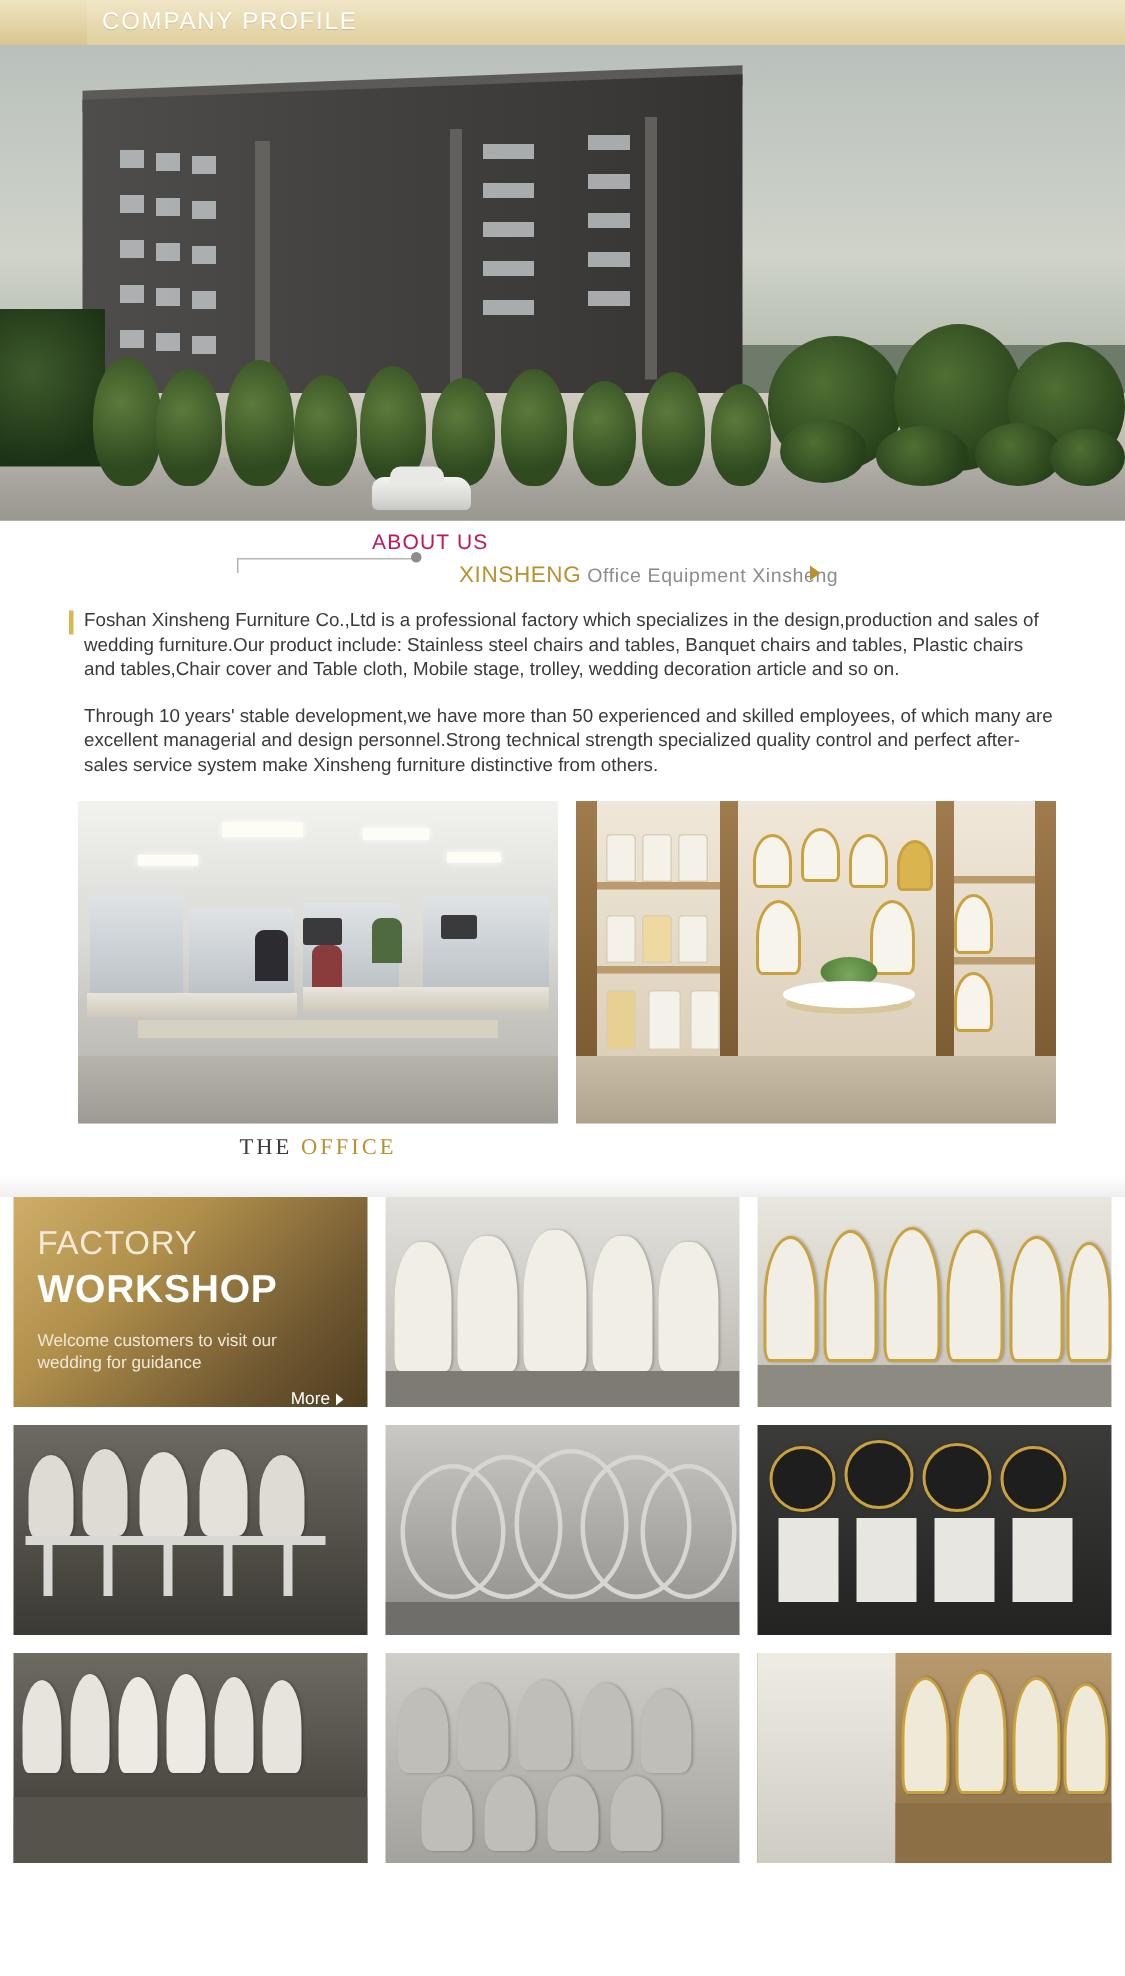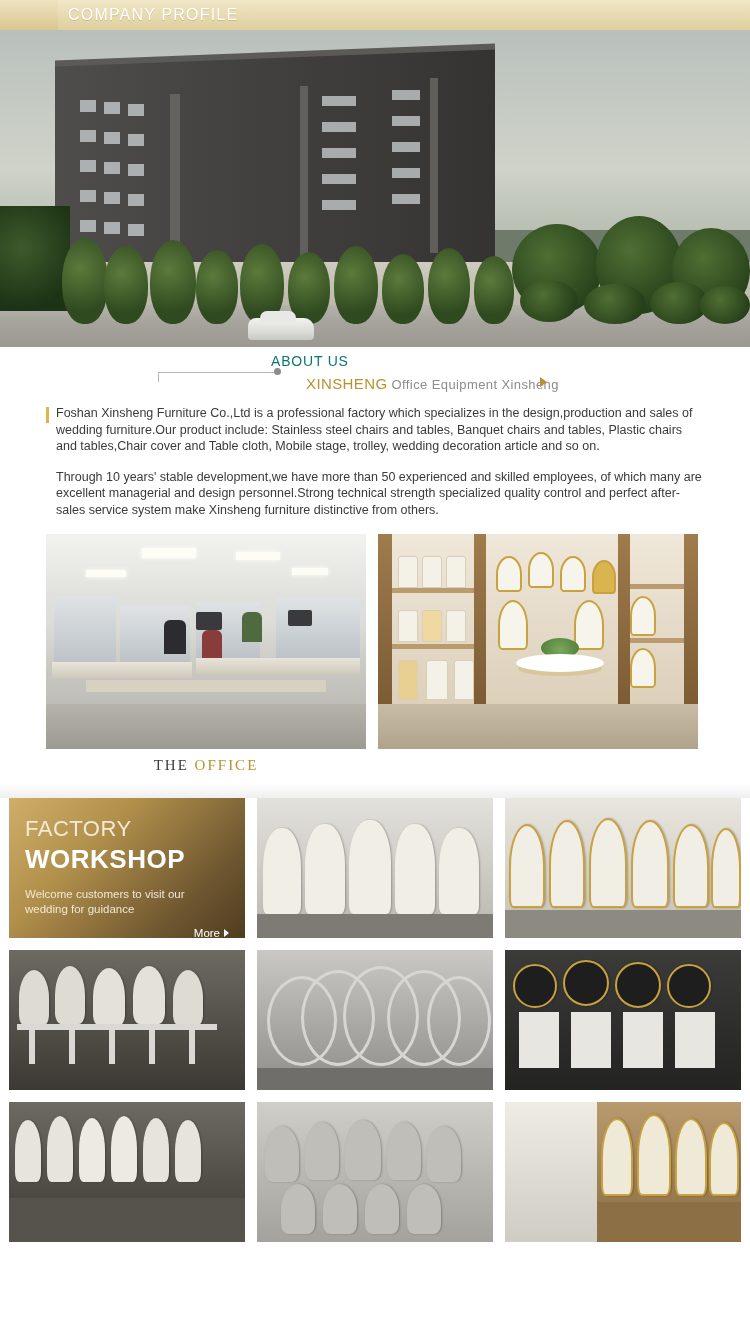--- a/index.html
+++ b/index.html
@@ -127,21 +127,21 @@
   .about-line-v {
     position: absolute;
     left: 158px; top: 19px; width: 1px; height: 10px; background: #b5b5b5;
   }
   .about-dot {
     position: absolute; left: 274px; top: 15px; width: 7px; height: 7px;
     border-radius: 50%; background: #8c8c8c;
   }
   .about-us {
     position: absolute; left: 248px; top: 0px;
-    font-size: 14px; color: #0f766e; letter-spacing: .8px; margin-left: 23px;
+    font-size: 14px; color: #be185d; letter-spacing: .8px;
   }
   .about-sub {
     position: absolute; left: 306px; top: 22px;
     font-size: 15px; color: #b9922f; letter-spacing: .4px;
   }
   .about-sub em {
     font-style: normal; color: #8c8c8c; font-size: 13px; margin-left: 4px;
   }
   .about-arrow {
     position: absolute; left: 540px; top: 24px;
@@ -160,21 +160,21 @@
     content: ""; position: absolute; left: 0; top: 2px;
     width: 3px; height: 16px; background: #d8b84e;
   }
   .para2 {
     font-size: 12.5px; line-height: 16.5px; color: #3a3a3a;
     padding-left: 10px;
   }
 
   
   .two-photos {
-    display: flex; gap: 12px; padding: 16px 46px 0 46px;
+    display: flex; gap: 12px; padding: 16px 46px 0 46px; justify-content: flex-end;
   }
   .photo-box { position: relative; width: 320px; height: 215px; overflow: hidden; }
   .photo-cap {
     text-align: center; font-size: 15px; letter-spacing: 2px;
     font-family: "Liberation Serif", serif; color: #3c3c3c;
     padding-top: 8px;
   }
   .photo-cap .hl { color: #b9922f; }
 
   

